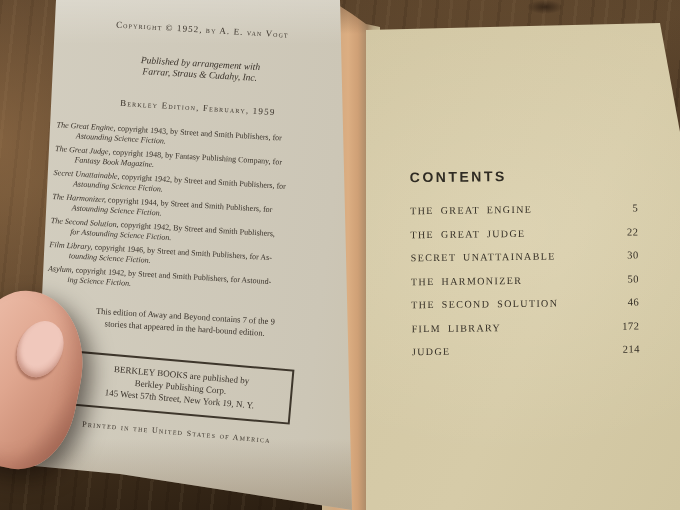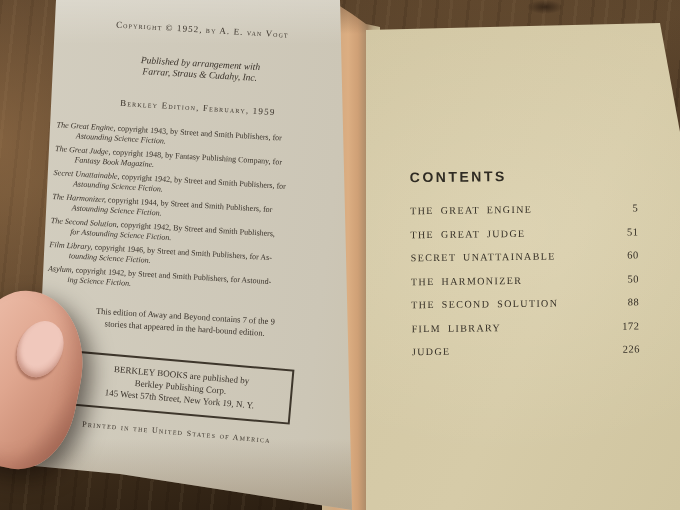--- a/index.html
+++ b/index.html
@@ -111,41 +111,41 @@
   <div class="right-page"></div>
   <div class="right-content">
     <div class="r-heading">CONTENTS</div>
     <div class="toc">
       <div class="toc-row">
         <span class="toc-title">THE GREAT ENGINE</span>
         <span class="toc-page">5</span>
       </div>
       <div class="toc-row">
         <span class="toc-title">THE GREAT JUDGE</span>
-        <span class="toc-page">51</span>
+        <span class="toc-page">22</span>
       </div>
       <div class="toc-row">
         <span class="toc-title">SECRET UNATTAINABLE</span>
-        <span class="toc-page">60</span>
+        <span class="toc-page">30</span>
       </div>
       <div class="toc-row">
         <span class="toc-title">THE HARMONIZER</span>
         <span class="toc-page">50</span>
       </div>
       <div class="toc-row">
         <span class="toc-title">THE SECOND SOLUTION</span>
-        <span class="toc-page">88</span>
+        <span class="toc-page">46</span>
       </div>
       <div class="toc-row">
         <span class="toc-title">FILM LIBRARY</span>
         <span class="toc-page">172</span>
       </div>
       <div class="toc-row">
         <span class="toc-title">JUDGE</span>
-        <span class="toc-page">226</span>
+        <span class="toc-page">214</span>
       </div>
     </div>
   </div>
 
   <div class="left-page"></div>
   <div class="left-content">
     <div class="l-copyright">Copyright © 1952, by A. E. van Vogt</div>
     <div class="l-arr">
       <div>Published by arrangement with</div>
       <div>Farrar, Straus &amp; Cudahy, Inc.</div>

